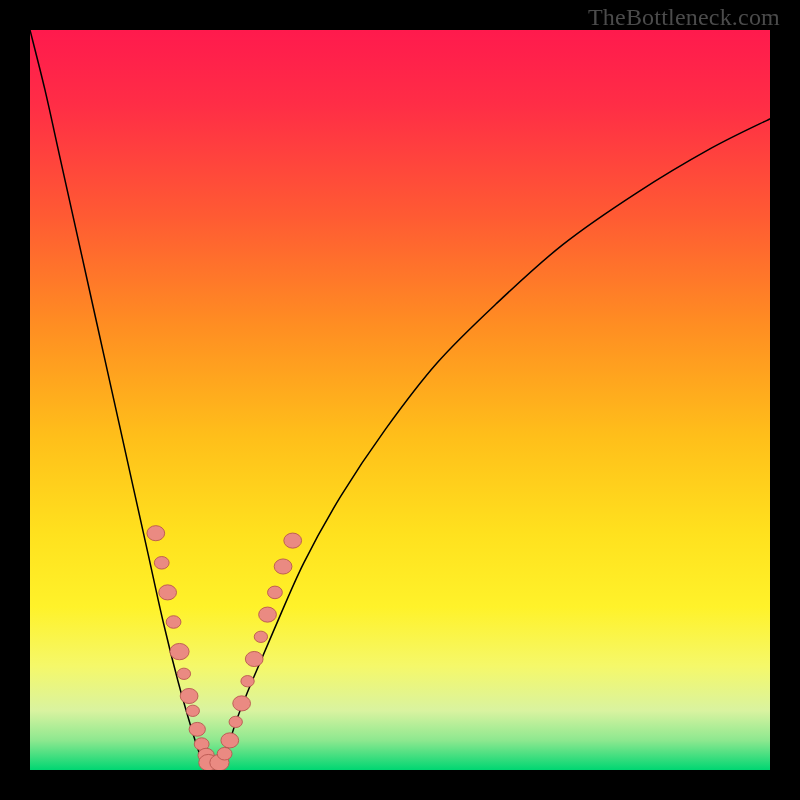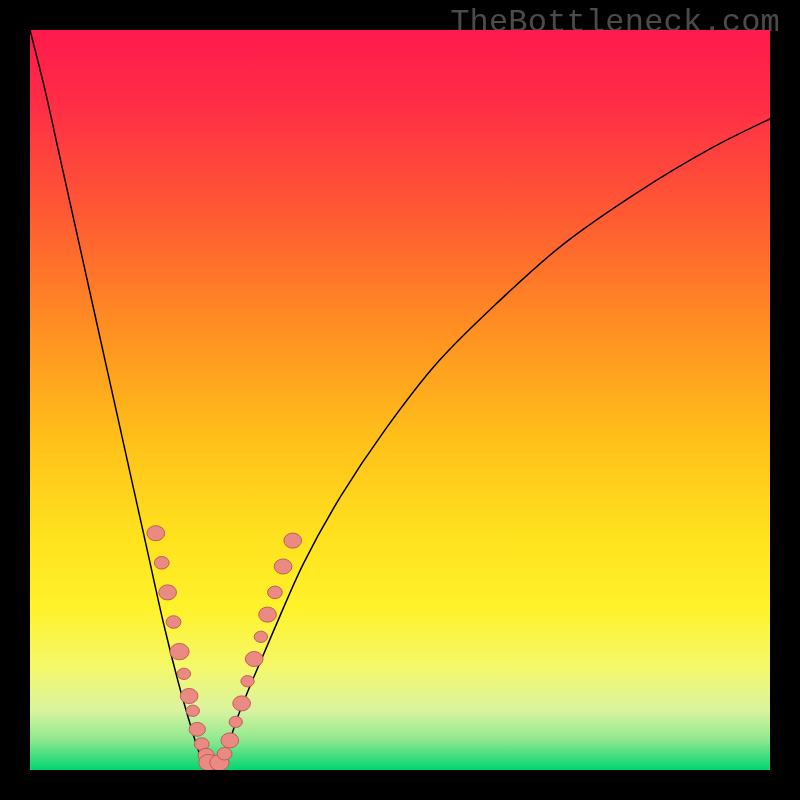--- a/index.html
+++ b/index.html
@@ -31,22 +31,22 @@
   .curve-svg {
     position: absolute;
     inset: 0;
     width: 100%;
     height: 100%;
   }
   .watermark {
     position: absolute;
     top: 4px;
     right: 20px;
-    font-family: Liberation Mono, monospace;
-    font-size: 32px;
+    font-family: Liberation Serif, serif;
+    font-size: 24px;
     font-weight: 500;
     color: #4b4b4b;
     letter-spacing: 0.2px;
   }
 </style>
 </head>
 <body>
 
 <div class="frame">
 

